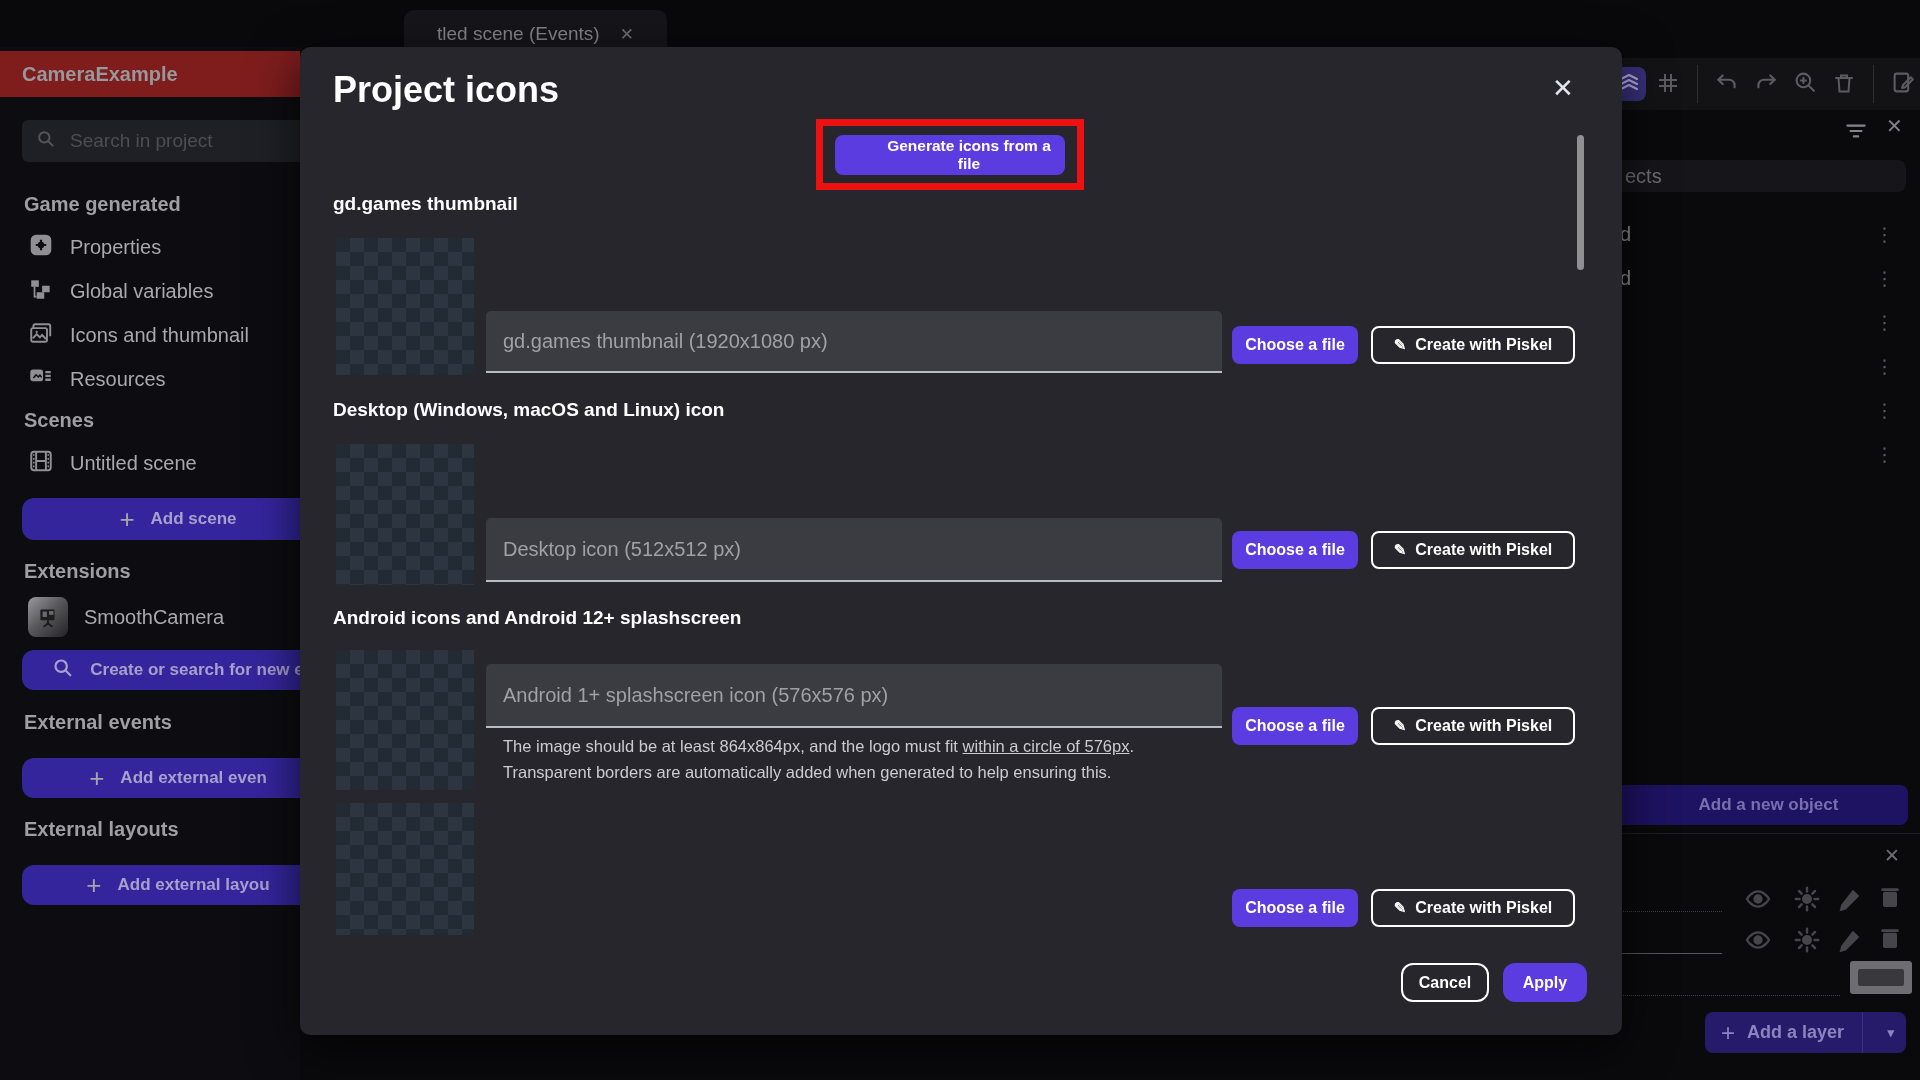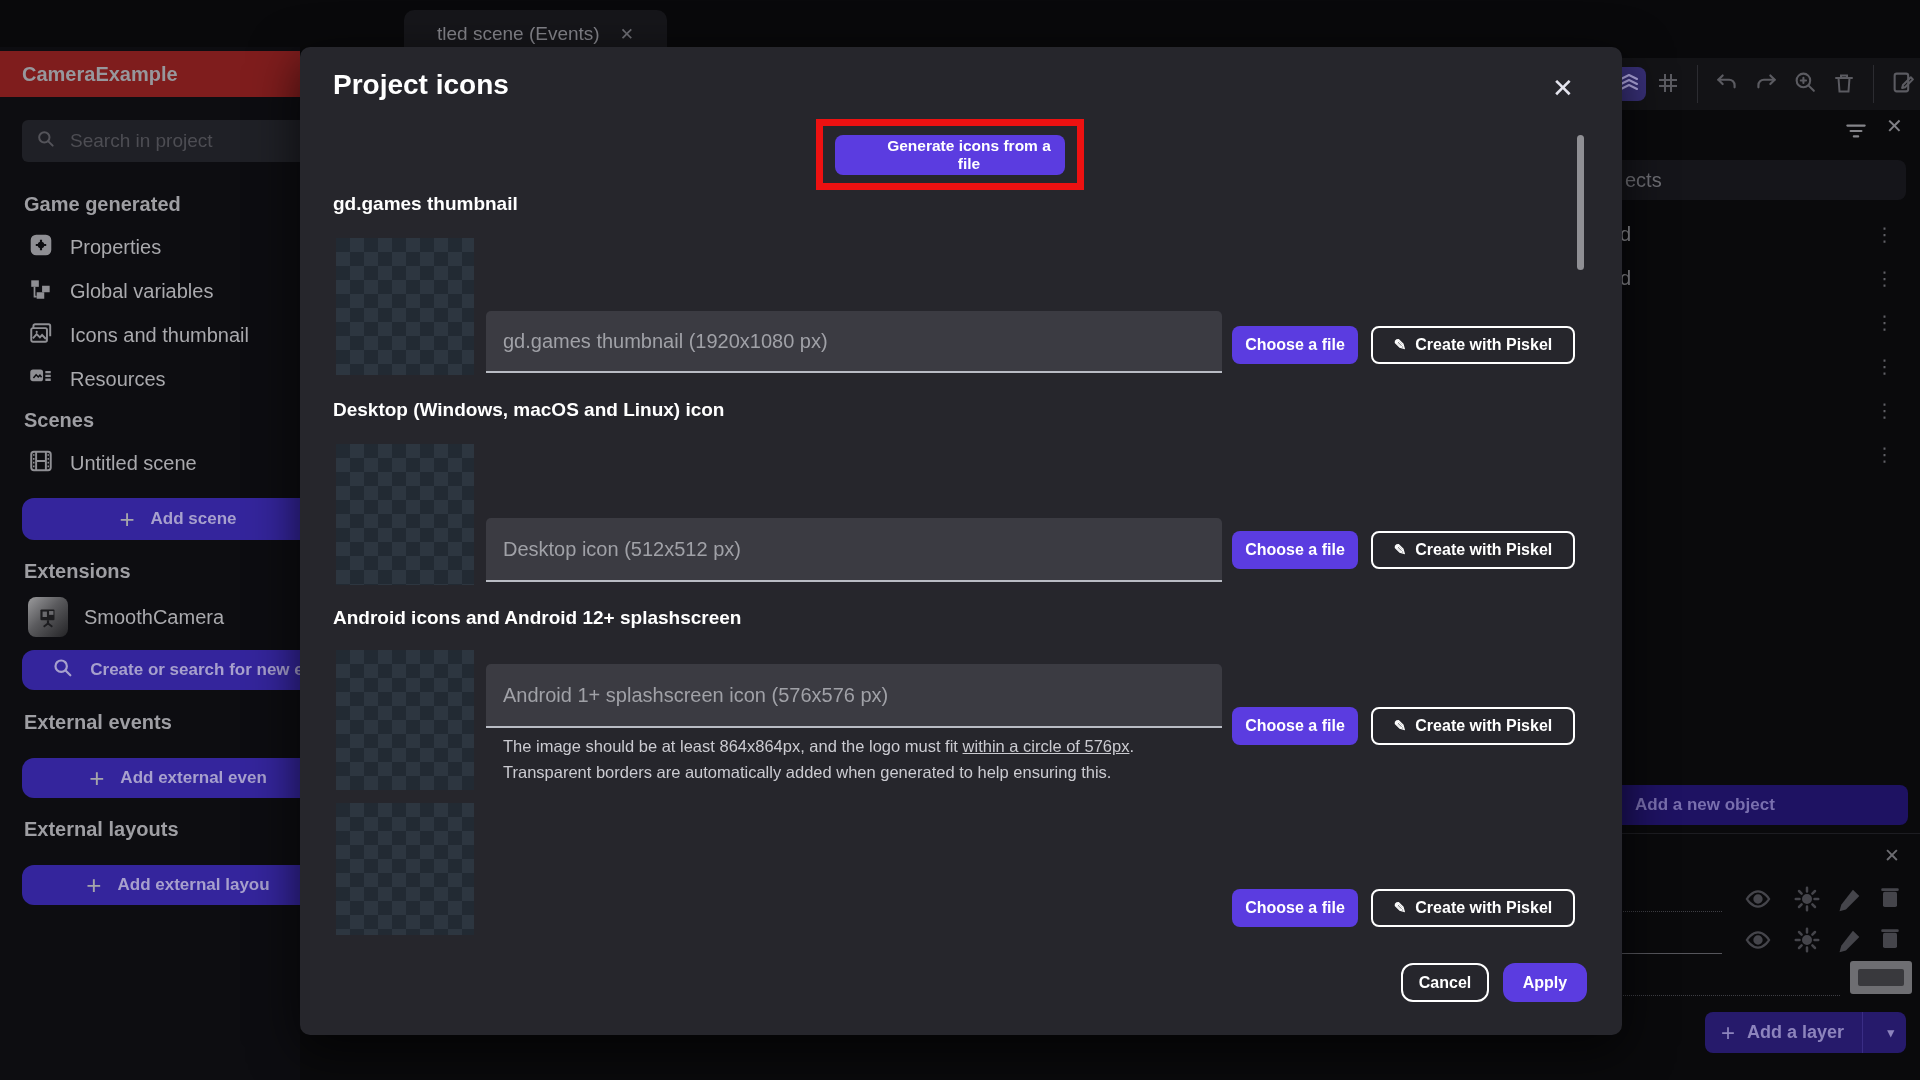--- a/index.html
+++ b/index.html
@@ -38,46 +38,46 @@
   .sb-btn{position:absolute;left:22px;width:312px;height:42px;background:#34259c;border:none;border-radius:12px;
     display:flex;align-items:center;justify-content:center;gap:16px;color:#a7a0cd;font-size:17px;font-weight:bold;}
   .sb-btn .plus{font-size:26px;font-weight:400;color:#a5a5ab;line-height:0;}
   .ext-icon{width:40px;height:40px;border-radius:8px;background:linear-gradient(135deg,#9b9b9d 0%,#5a5a5d 45%,#232326 100%);
     display:flex;align-items:center;justify-content:center;flex:none;}
 
   
   .rp{z-index:1;}
   #rp-filter{left:1843px;top:120px;color:#85858a;}
   #rp-close{left:1886px;top:114px;color:#808086;font-size:20px;}
-  #rp-search{left:1598px;top:160px;width:308px;height:40px;background:#15151a;border-radius:8px;
+  #rp-search{left:1598px;top:160px;width:308px;height:32px;background:#15151a;border-radius:8px;
     display:flex;align-items:center;}
   #rp-search span{color:#6e6e74;font-size:20px;margin-left:27px;}
   .rp-row{left:1598px;width:322px;height:30px;display:flex;align-items:center;justify-content:space-between;padding:0 26px 0 22px;}
   .rp-row .frag{color:#8d8d92;font-size:20px;}
   .rp-row .kebab{color:#5f5f65;font-size:19px;}
   #rp-add-object{left:1595px;top:785px;width:313px;height:40px;background:#1e1262;border:none;border-radius:8px;
-    color:#796fae;font-size:17px;font-weight:bold;text-align:left;padding-left:40px;}
+    color:#796fae;font-size:17px;font-weight:bold;text-align:center;padding-left:40px;}
   #layers-divider{left:1622px;top:833px;width:298px;height:1px;background:#1d1d22;}
   #lp-close{left:1884px;top:844px;color:#6d6d72;font-size:19px;}
   .lp-icon{color:#45454b;}
   .lp-line1{left:1600px;top:911px;width:122px;border-bottom:1px dotted #3f3f45;}
   .lp-line2{left:1600px;top:953px;width:122px;border-bottom:1px solid #56565c;}
   #lp-graybox{left:1850px;top:961px;width:62px;height:33px;background:#6e6e72;border-radius:3px;}
   #lp-graybox div{position:absolute;left:8px;top:8px;width:46px;height:17px;background:#39393d;border-radius:2px;}
   .lp-dotted2{left:1600px;top:995px;width:240px;border-bottom:1px dotted #3f3f45;}
   #add-layer{left:1705px;top:1012px;width:201px;height:41px;background:#261a6b;border:none;border-radius:8px;
     display:flex;align-items:center;padding:0 0 0 16px;gap:12px;color:#8d84bd;font-size:18px;font-weight:bold;}
   #add-layer .plus{font-size:24px;font-weight:400;line-height:0;}
   #add-layer .sep{width:1px;height:41px;background:#3a2d85;margin-left:auto;}
   #add-layer .caret{font-size:13px;padding:0 12px;}
 
   
   #modal{left:300px;top:47px;width:1322px;height:988px;background:#26262c;border-radius:10px;z-index:30;
     box-shadow:0 14px 50px rgba(0,0,0,.68);}
-  #modal-title{left:33px;top:22px;color:#fff;font-size:28px;font-weight:bold;}
+  #modal-title{left:33px;top:22px;color:#fff;font-size:36px;font-weight:bold;}
   #modal-close{left:1252px;top:26px;color:#e4e4ee;font-size:26px;font-weight:300;cursor:pointer;}
   #red-annotation{left:516px;top:72px;width:268px;height:71px;border:7px solid #ed1111;
     display:flex;align-items:center;justify-content:center;}
   #generate-btn{width:230px;height:40px;background:#5b3ce0;color:#fff;border:none;border-radius:8px;
     font-size:15.5px;font-weight:bold;padding-left:44px;}
   #modal-scrollthumb{left:1277px;top:88px;width:7px;height:135px;background:#8f8f94;border-radius:4px;}
 
   .sec-label{left:33px;color:#fff;font-size:19px;font-weight:bold;}
   .checker{left:36px;width:138px;
     background-image:conic-gradient(#2d3640 25%,#222a33 0 50%,#2d3640 0 75%,#222a33 0);

